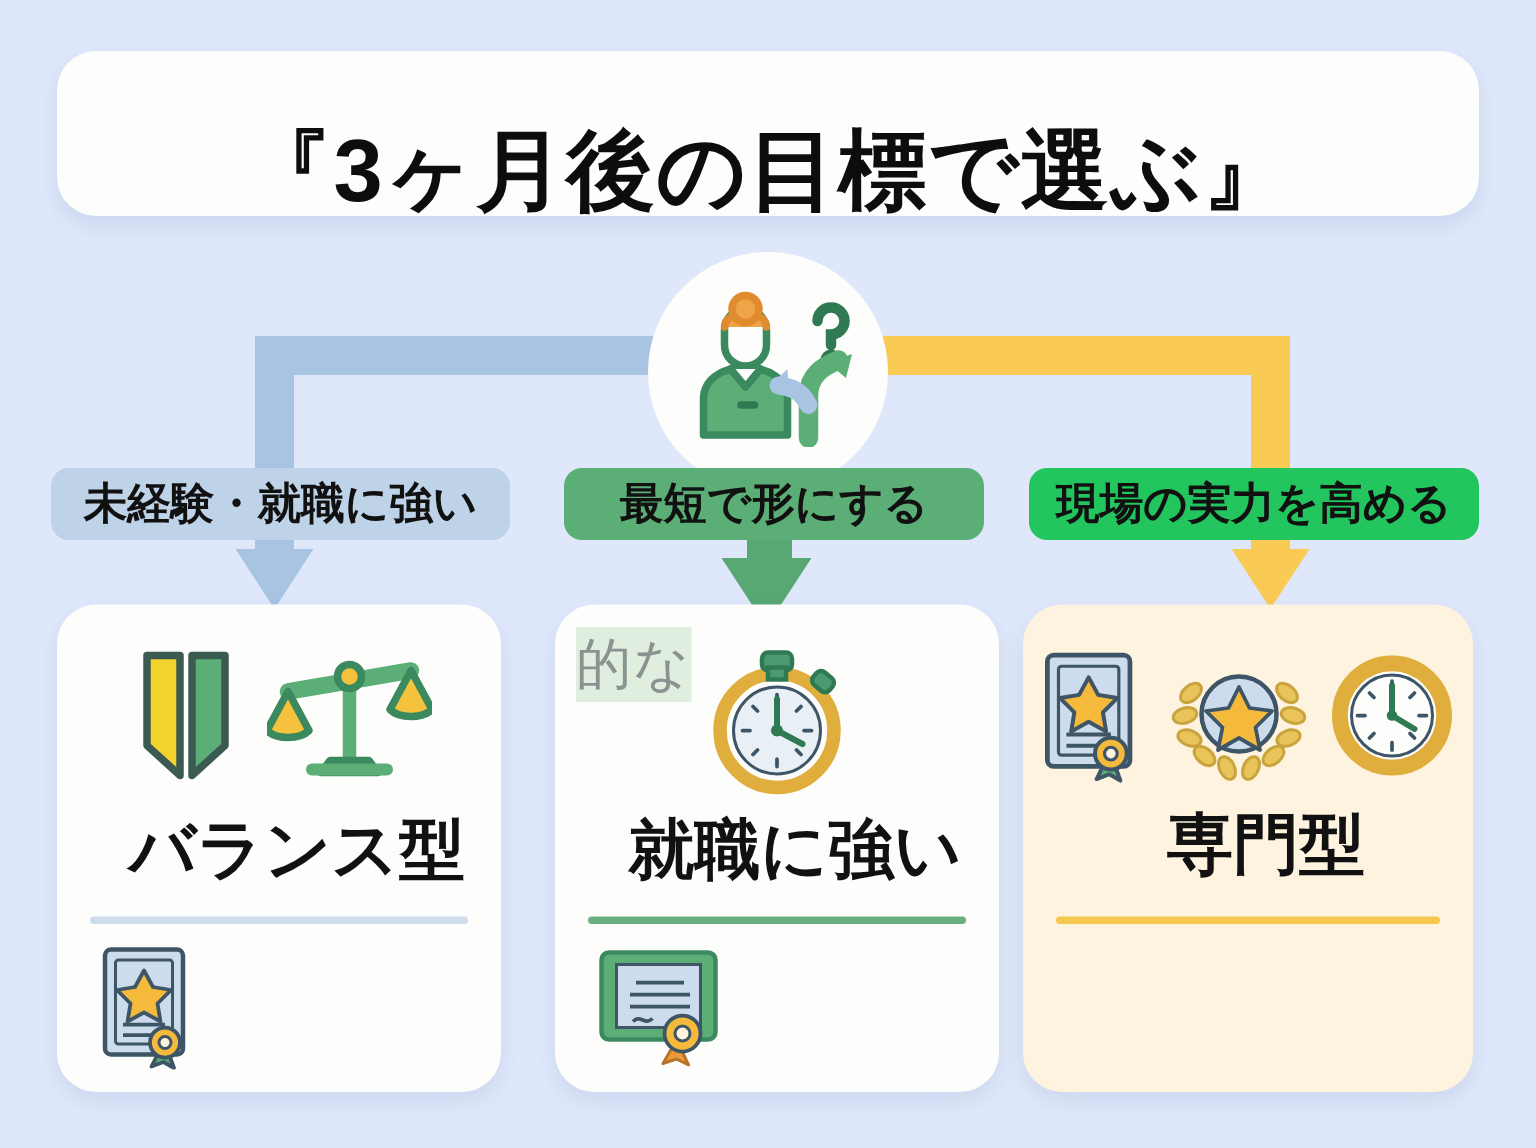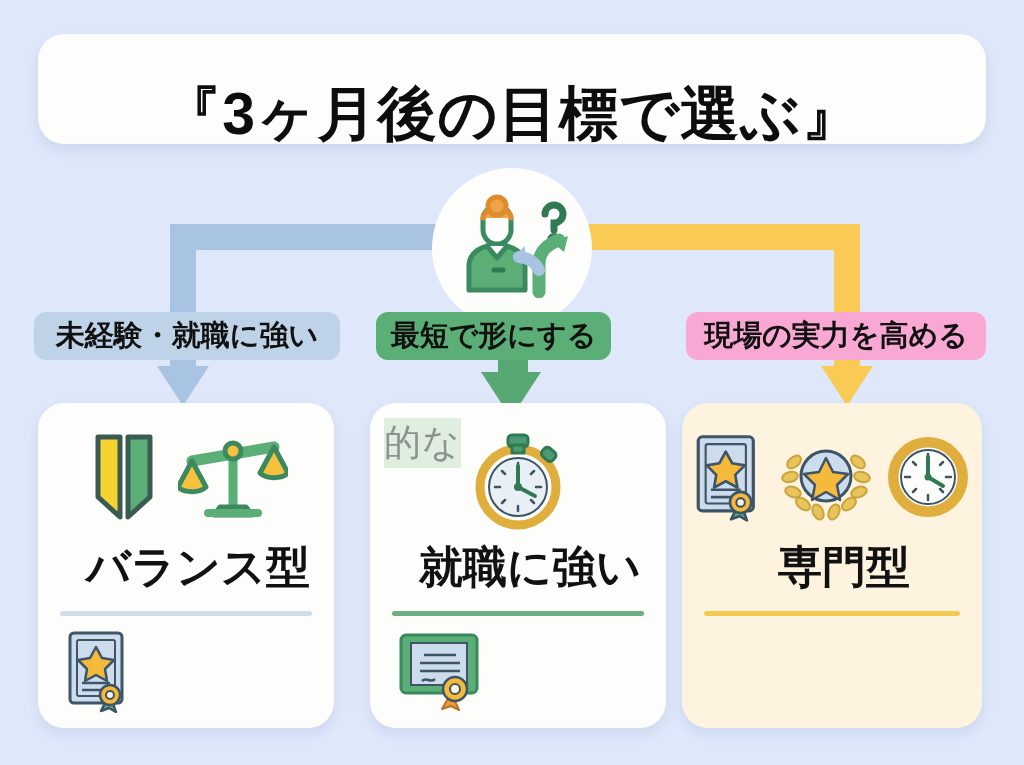--- a/index.html
+++ b/index.html
@@ -48,32 +48,32 @@
   }
 
   
   .badge{
     position:absolute;height:48px;border-radius:12px;
     display:flex;align-items:center;justify-content:center;
     font-size:29px;font-weight:bold;color:#111;white-space:nowrap;
     padding:0 14px;box-sizing:border-box;text-align:center;
   }
   .badge-1{left:34px;top:312px;width:306px;background:#bed3e8;}
-  .badge-2{left:376px;top:312px;width:235px;background:#5cae77;}
-  .badge-3{left:686px;top:312px;width:300px;background:#f9a8d4;}
+  .badge-2{left:376px;top:312px;width:280px;background:#5cae77;}
+  .badge-3{left:686px;top:312px;width:300px;background:#22c55e;}
 
   
   .card{
     position:absolute;top:403px;width:296px;height:325px;
     border-radius:26px;box-shadow:0 6px 14px rgba(120,140,180,.18);
     box-sizing:border-box;overflow:hidden;
   }
   .card-1{left:38px;background:#fdfdfb;}
   .card-2{left:370px;background:#fdfdfb;}
-  .card-3{left:682px;background:#fdf3de;width:300px;}
+  .card-3{left:682px;background:#fdf3de;width:300px;font-family:Liberation Mono, monospace;}
 
   .icons-row{
     position:absolute;left:0;right:0;top:18px;height:116px;
     display:flex;align-items:center;justify-content:center;gap:14px;
   }
   .card-title{
     position:absolute;left:0;right:0;top:142px;
     text-align:center;font-size:44px;font-weight:bold;color:#111;
     line-height:1;
     padding-left:24px;

